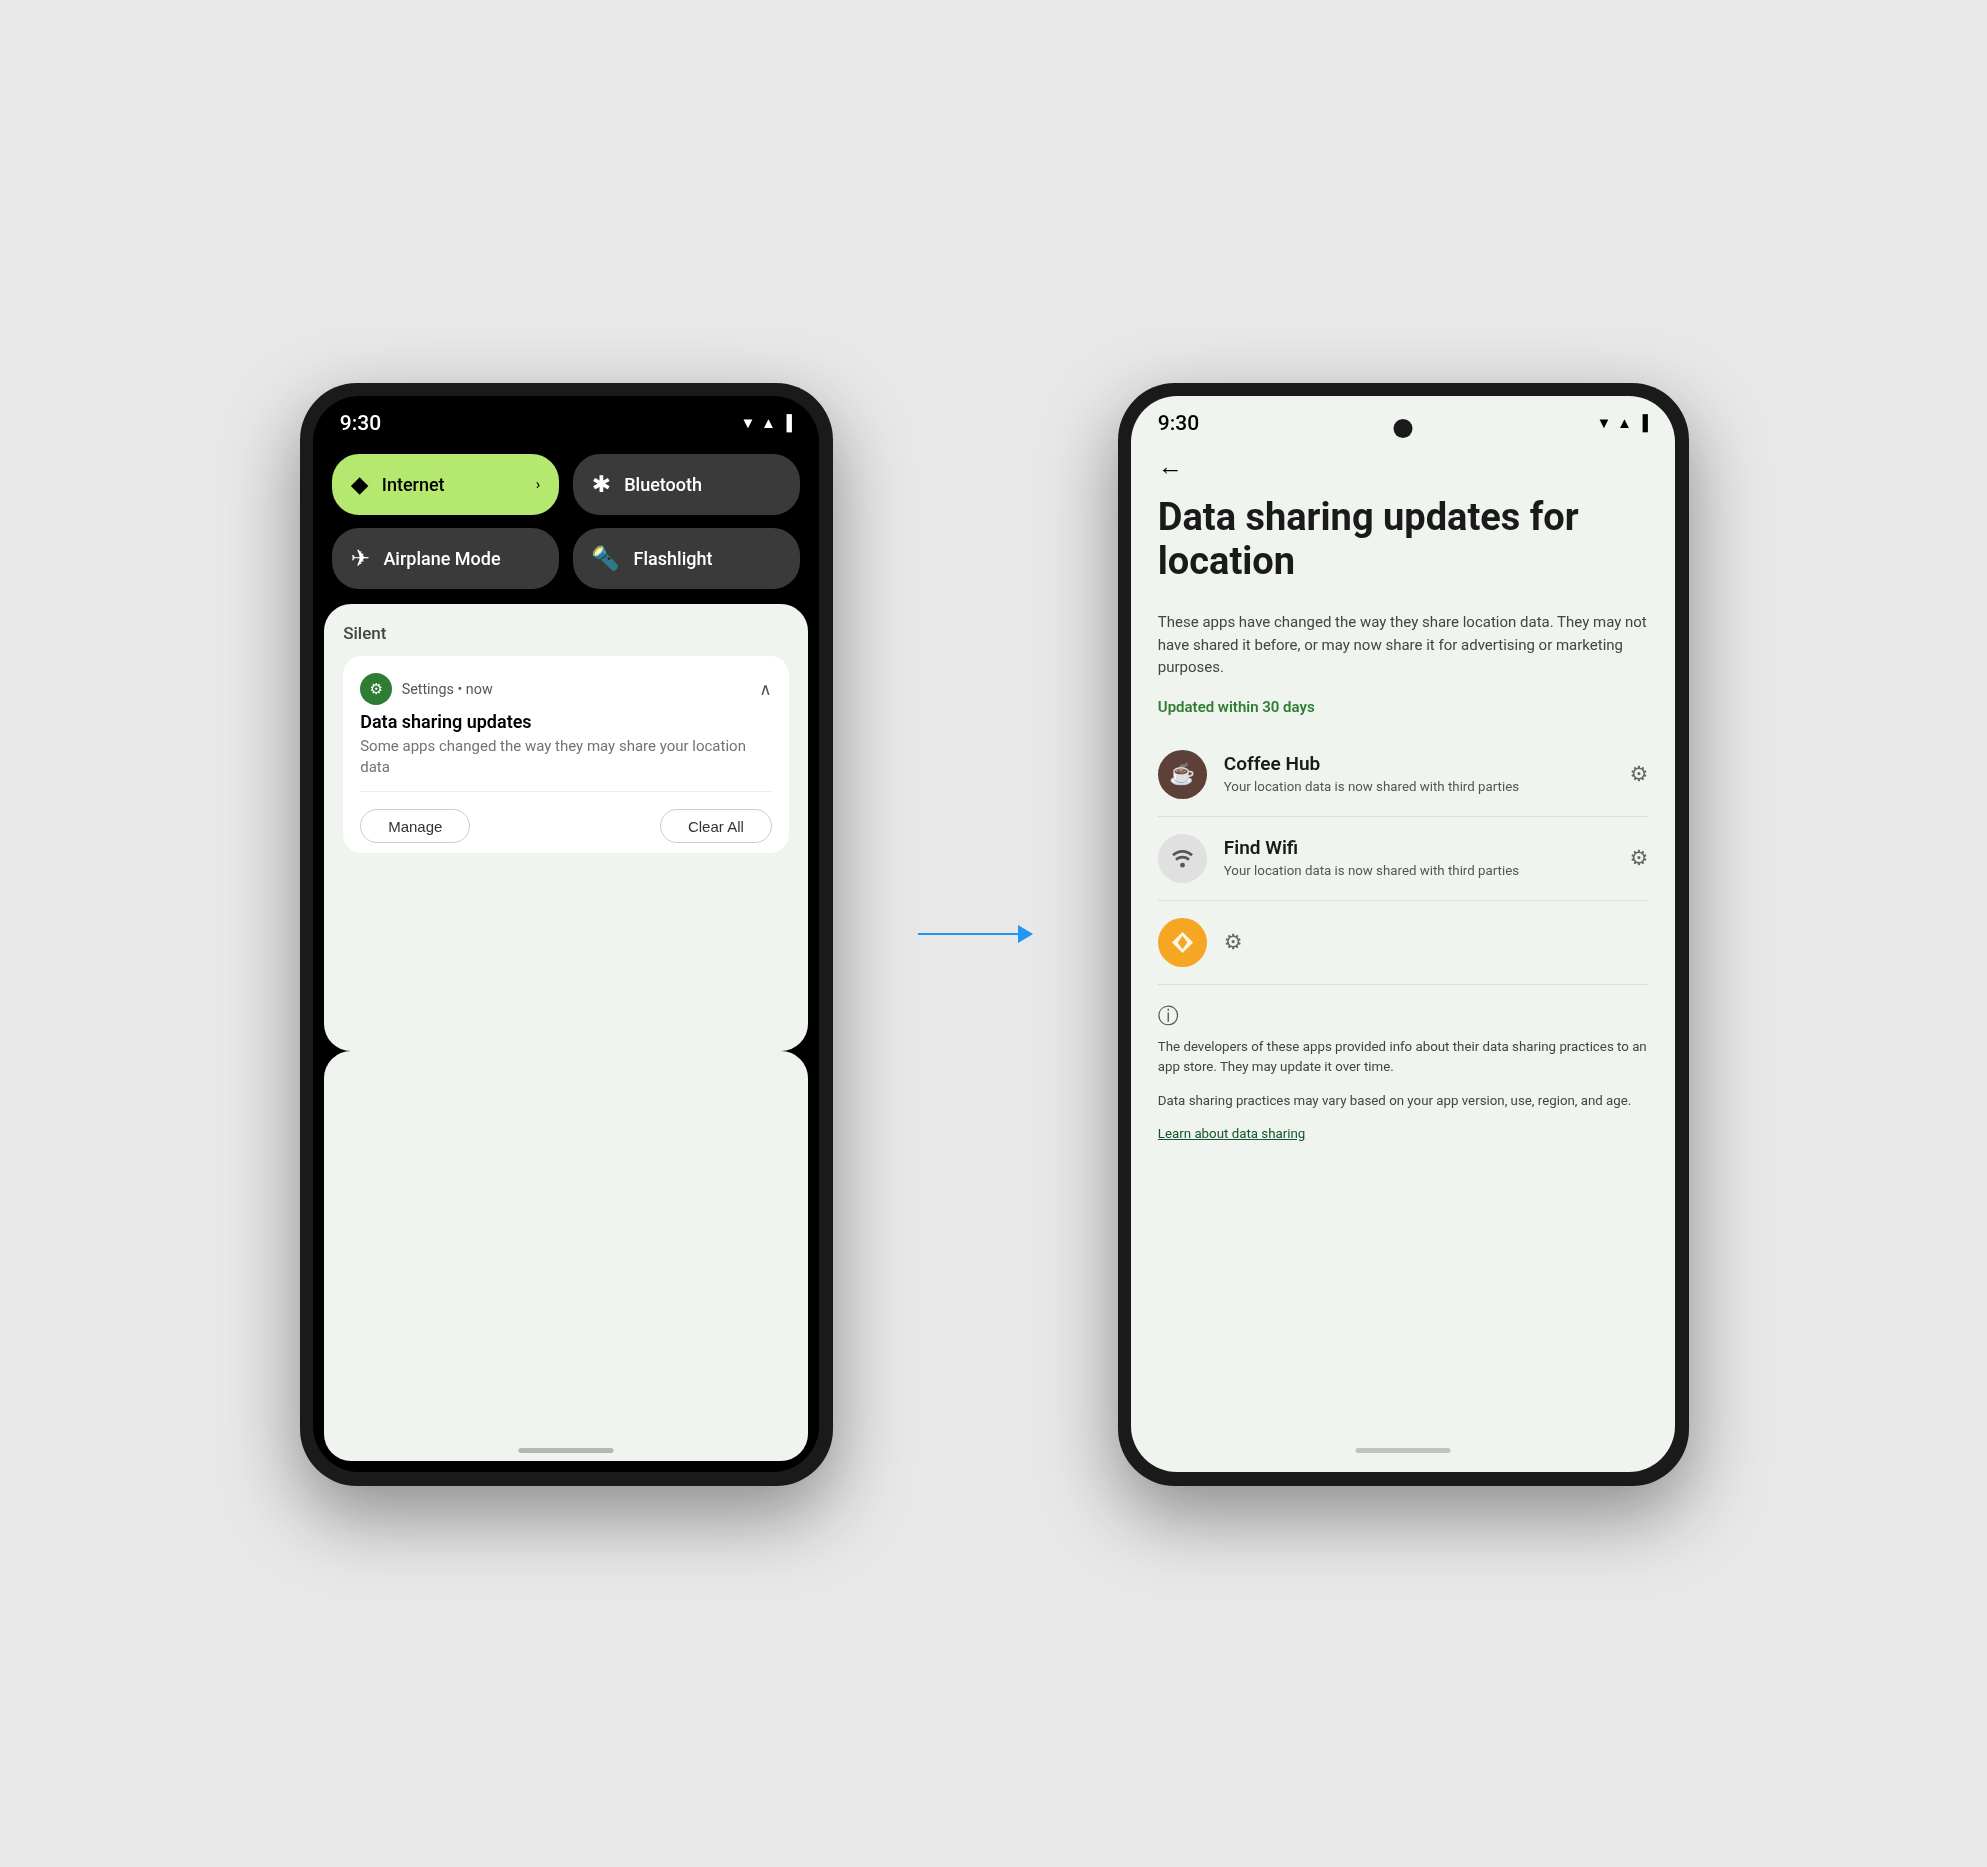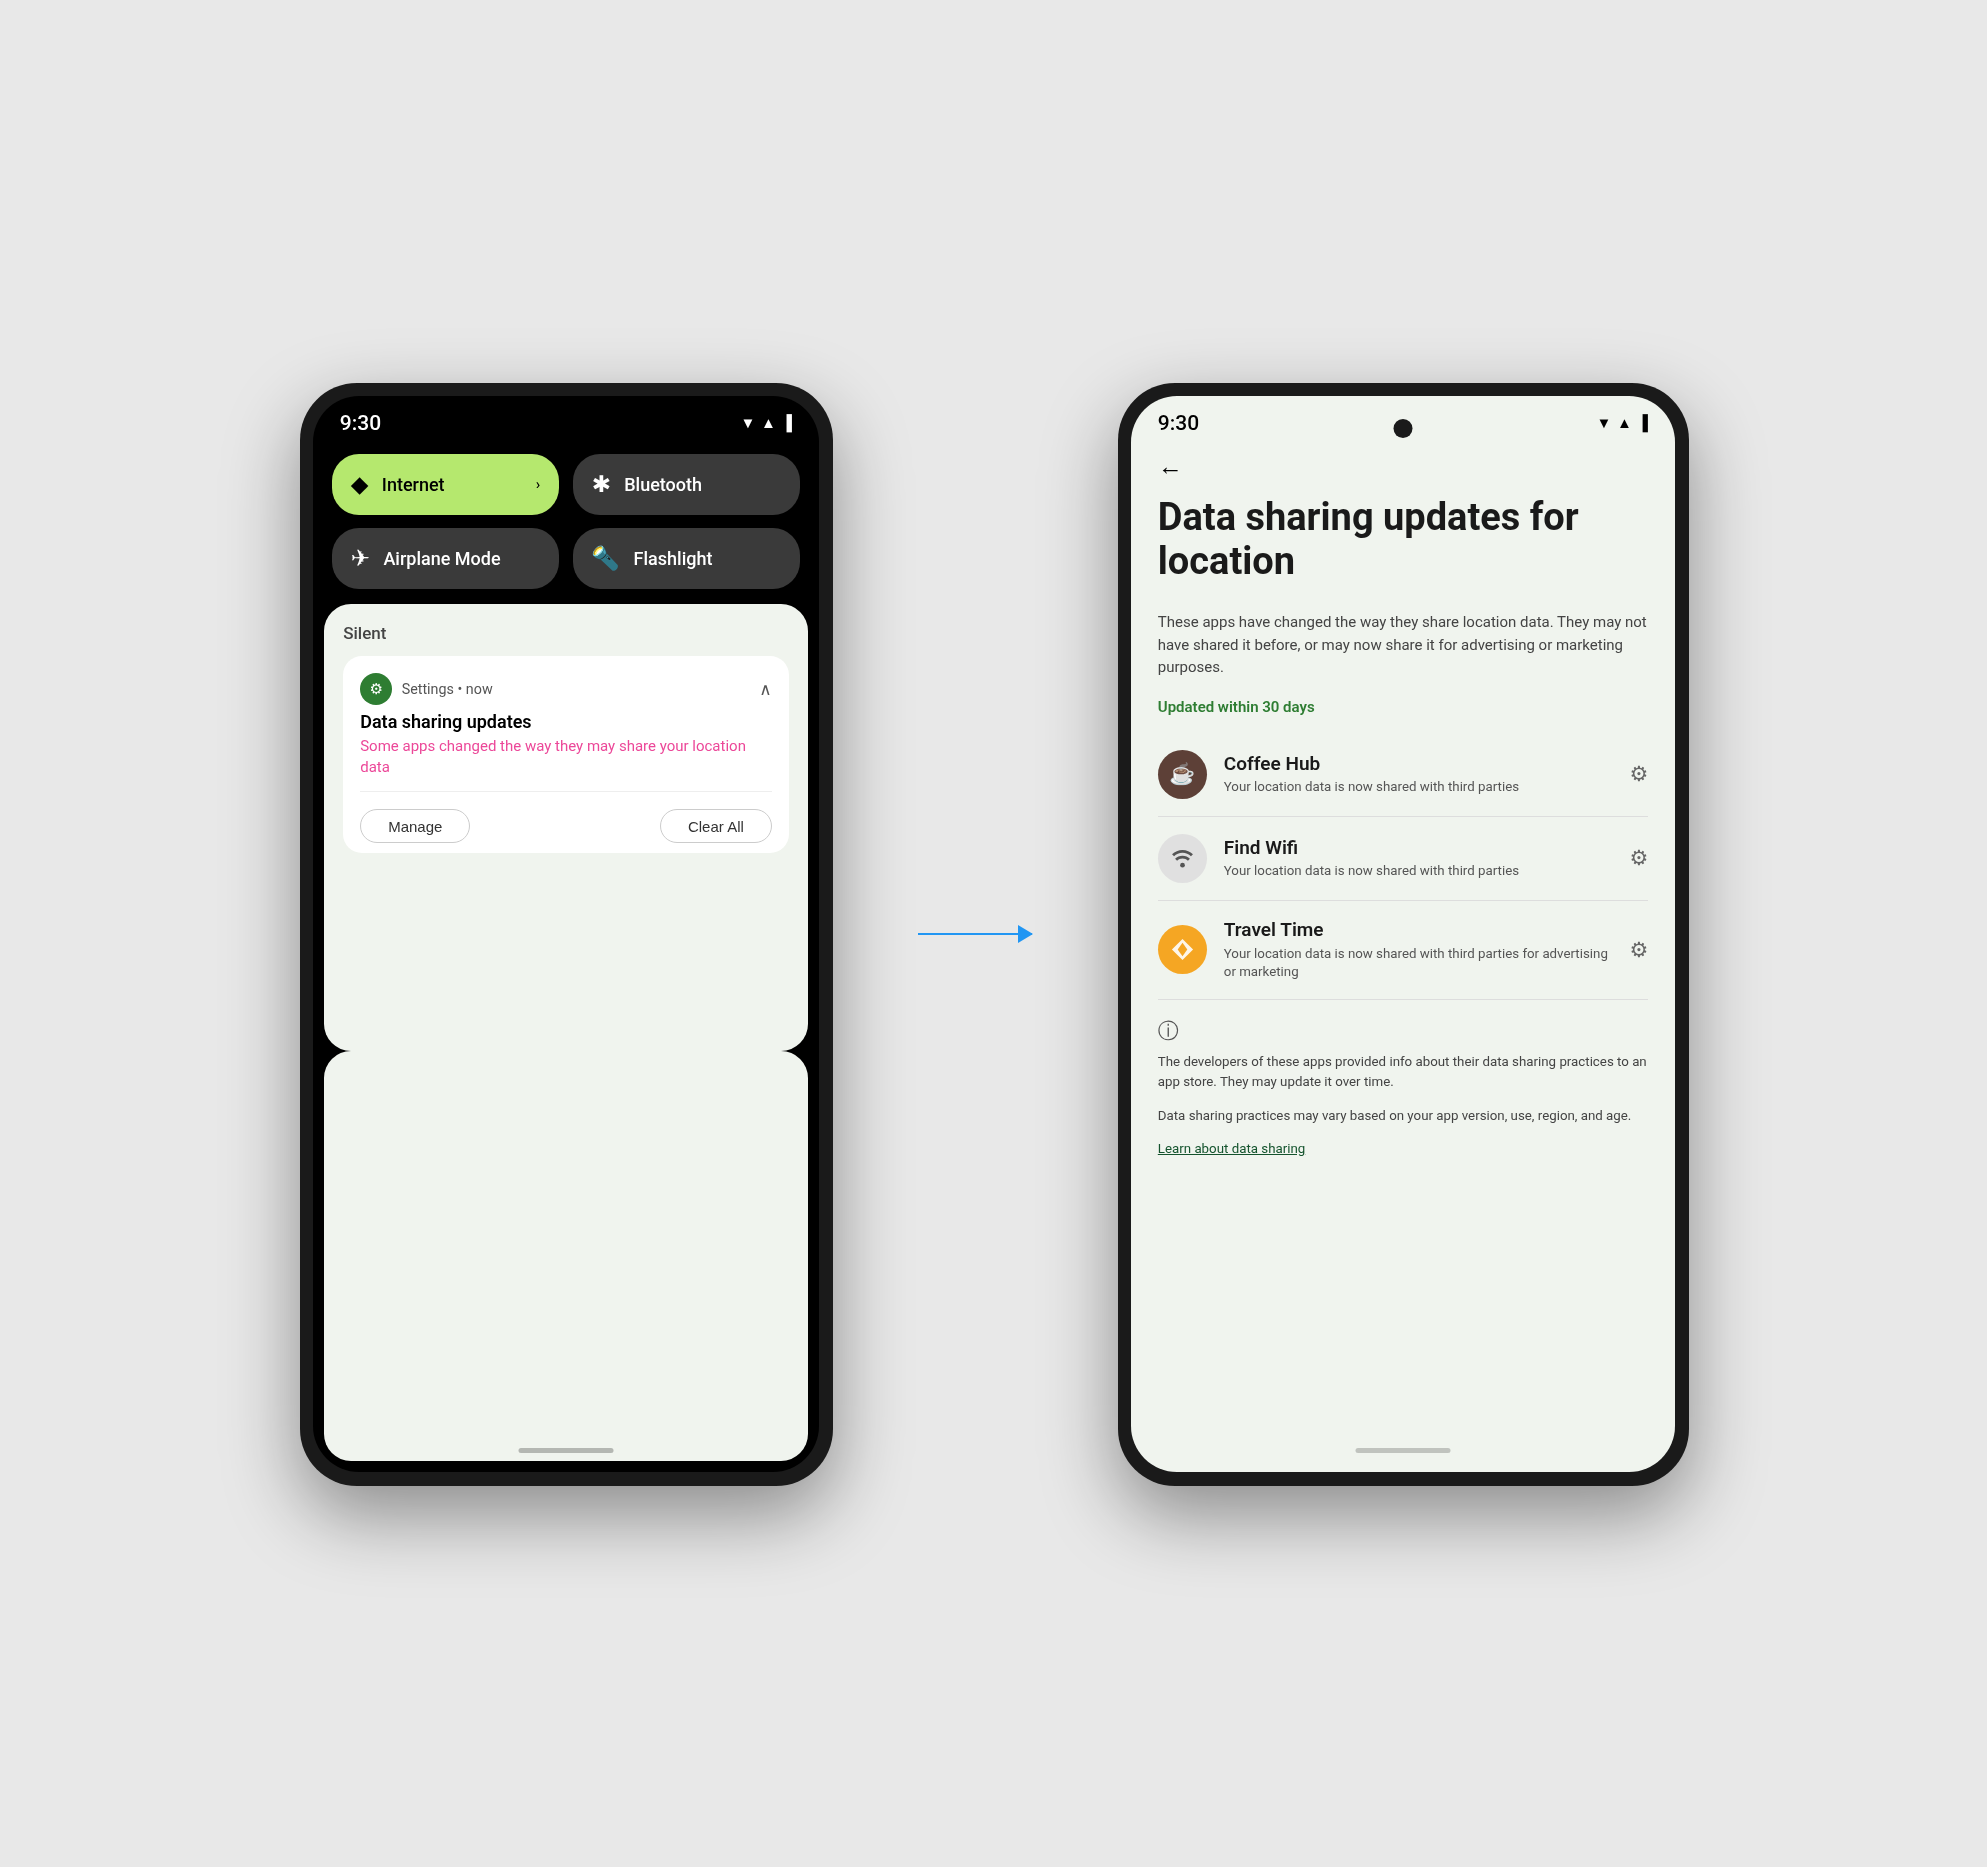--- a/index.html
+++ b/index.html
@@ -130,21 +130,21 @@
     }
     .notif-expand { font-size: 17px; color: #555; cursor: pointer; }
     .notif-title {
       font-size: 18px;
       font-weight: 600;
       color: #000;
       margin-bottom: 3.8px;
     }
     .notif-body {
       font-size: 15px;
-      color: #ec4899;
+      color: #737373;
       line-height: 1.4;
     }
     .notif-actions {
       display: flex;
       justify-content: space-between;
       margin-top: 13.3px;
       padding-top: 17px;
       border-top: 1px solid #eee;
     }
     .notif-btn {
@@ -439,24 +439,20 @@
       </div>
 
       
       <div class="app-list-item">
         <div class="app-icon-circle app-icon-travel">
           <svg width="25" height="25" viewBox="0 0 26 26" fill="none">
             <path d="M13 2 L24 13 L13 24 L2 13 Z" fill="#fff" opacity="0.9"></path>
             <path d="M13 6 L8 13 L13 20 L18 13 Z" fill="#f5a623"></path>
           </svg>
         </div>
-        <div class="app-info">
-          <div class="app-name">Travel Time</div>
-          <div class="app-desc">Your location data is now shared with third parties for advertising or marketing</div>
-        </div>
         <span class="gear-icon">⚙</span>
       </div>
 
       
       <div class="info-section">
         <div class="info-icon">ⓘ</div>
         <div class="info-text">The developers of these apps provided info about their data sharing practices to an app store. They may update it over time.</div>
         <div class="info-text">Data sharing practices may vary based on your app version, use, region, and age.</div>
         <span class="info-link">Learn about data sharing</span>
       </div>

